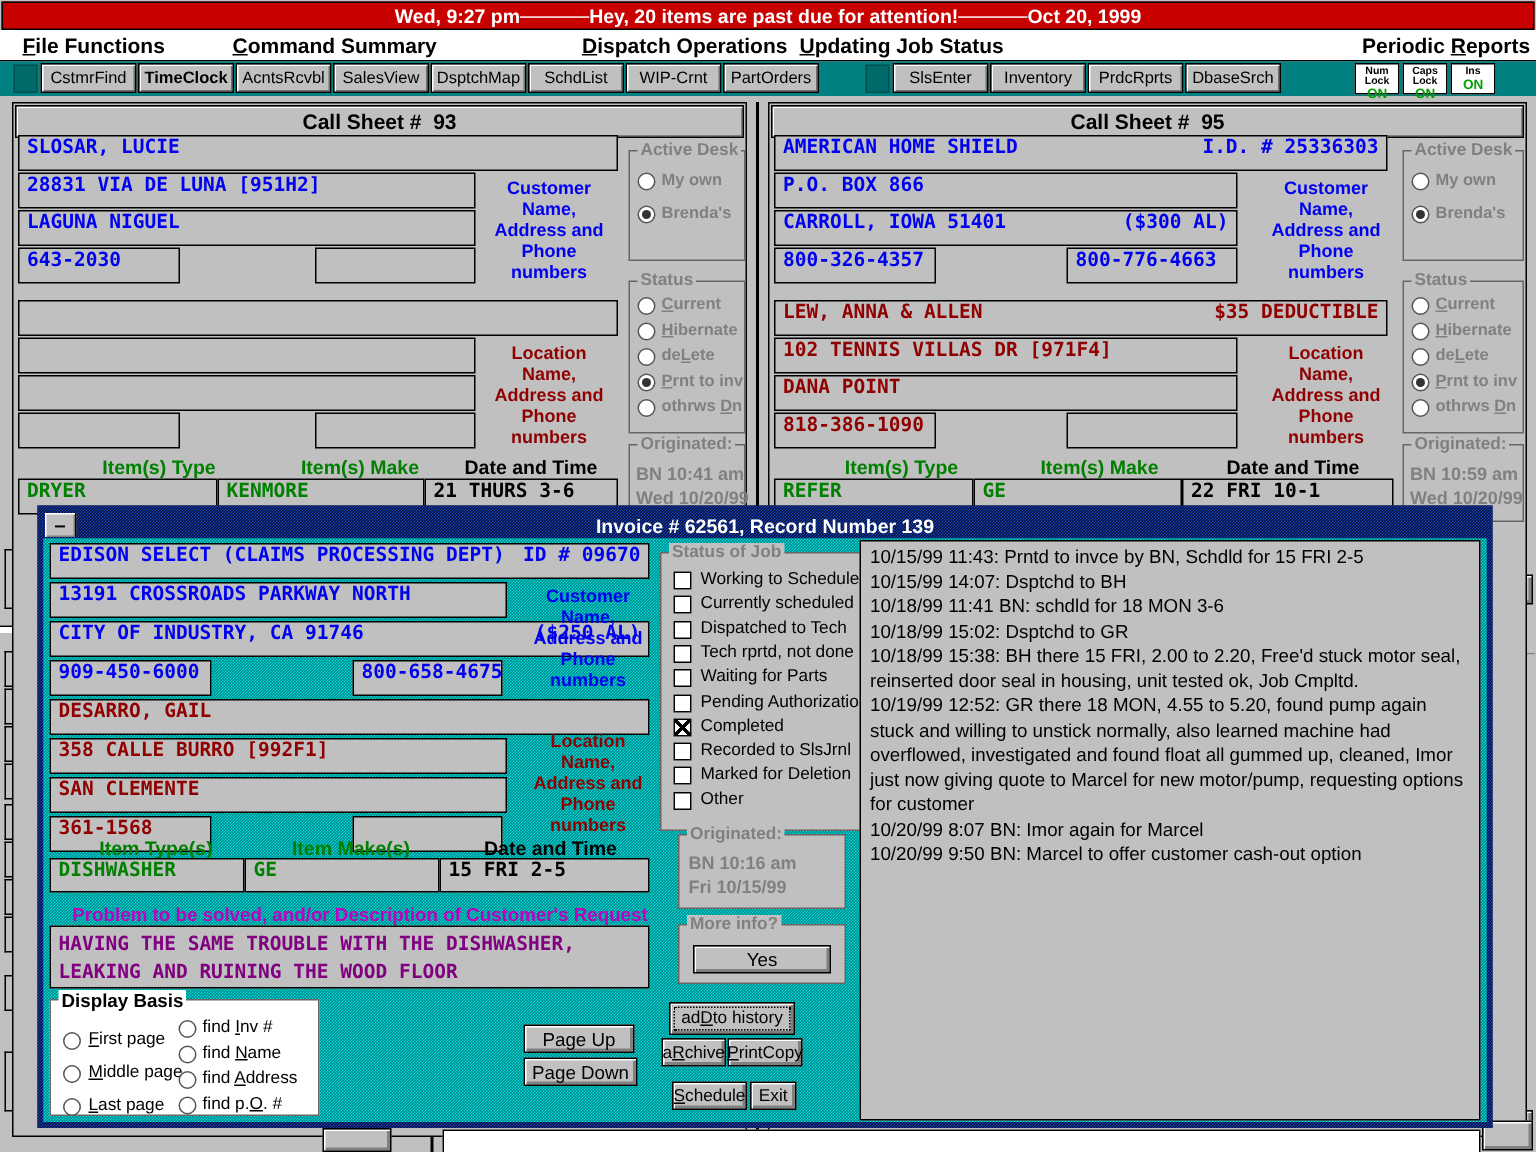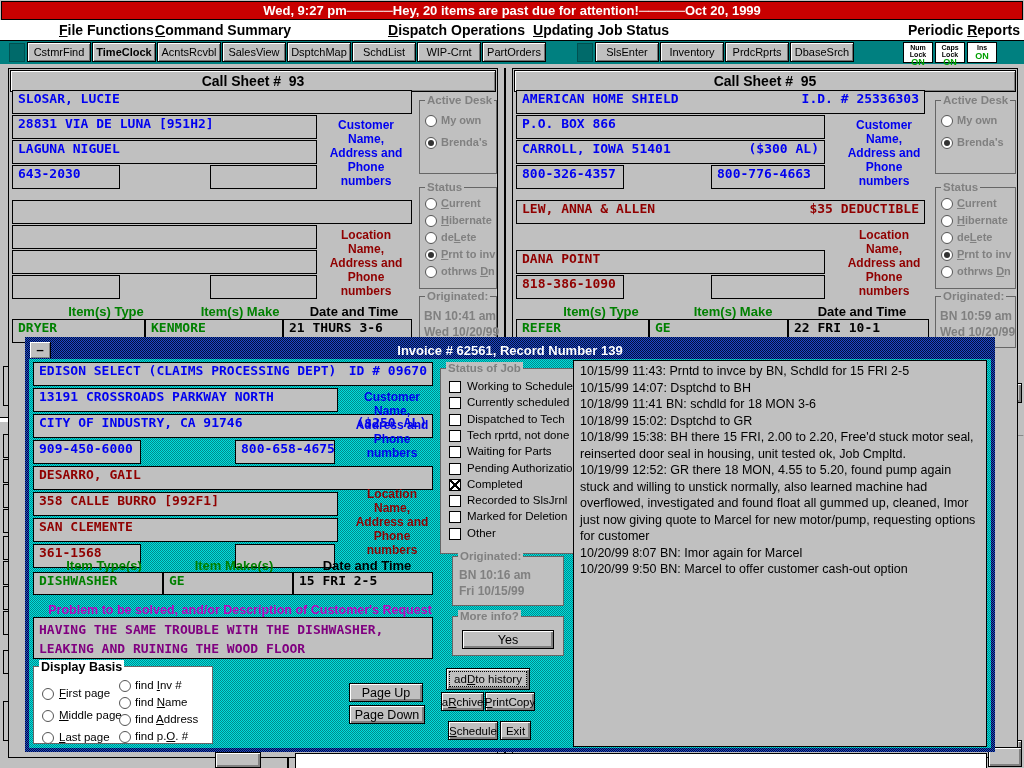--- a/index.html
+++ b/index.html
@@ -87,21 +87,21 @@
   u{text-decoration:underline}
 </style>
 </head>
 <body>
 
 <div class="screen">
 
   <div class="topbar">Wed, 9:27 pm─────Hey, 20 items are past due for attention!─────Oct 20, 1999</div>
 
   <div class="menubar" id="menubar">
-      <div class="mitem" style="position: absolute; left: 15px; top: 2px; margin-left: 44px;"><u>F</u>ile Functions</div>
+      <div class="mitem" style="position: absolute; left: 15px; top: 2px;"><u>F</u>ile Functions</div>
       <div class="mitem" style="position: absolute; left: 155px; top: 2px;"><u>C</u>ommand Summary</div>
       <div class="mitem" style="position: absolute; left: 340px; top: 2px; padding-left: 48px;"><u>D</u>ispatch Operations</div>
       <div class="mitem" style="position: absolute; left: 533px; top: 2px;"><u>U</u>pdating Job Status</div>
       <div class="mitem" style="position: absolute; left: 722px; top: 16px; margin-top: 36px;"><u>P</u>arts Management</div>
       <div class="mitem" style="position: absolute; left: 908px; top: 2px;">Periodic <u>R</u>eports</div>
     </div>
 
   <div class="toolbar" id="toolbar">
       <div class="slot" style="position: absolute; left: 9px;"></div>
       <div class="slot" style="position: absolute; left: 269px;"></div>
@@ -362,20 +362,21 @@
       <div class="fb c-blue" style="position: absolute; left: 516px; top: 115px; width: 309px;"><span>P.O. BOX 866</span></div>
       <div class="fb c-blue" style="position: absolute; left: 516px; top: 140px; width: 309px;"><span>CARROLL, IOWA 51401</span><span class="rt">($300 AL)</span></div>
       <div class="fb c-blue" style="position: absolute; left: 516px; top: 165px; width: 108px;"><span>800-326-4357</span></div>
       <div class="fb c-blue" style="position: absolute; left: 711px; top: 165px; width: 114px;"><span>800-776-4663</span></div>
       <div class="sidelbl c-blue" style="position: absolute; left: 838px; top: 118px; width: 92px;">Customer
 Name,
 Address and
 Phone
 numbers</div>
       <div class="fb c-red" style="position: absolute; left: 516px; top: 200px; width: 409px;"><span>LEW, ANNA &amp; ALLEN</span><span class="rt">$35 DEDUCTIBLE</span></div>
+      <div class="fb c-red" style="position: absolute; left: 516px; top: 225px; width: 309px;"><span>102 TENNIS VILLAS DR [971F4]</span></div>
       <div class="fb c-red" style="position: absolute; left: 516px; top: 250px; width: 309px;"><span>DANA POINT</span></div>
       <div class="fb c-red" style="position: absolute; left: 516px; top: 275px; width: 108px;"><span>818-386-1090</span></div>
       <div class="fb c-red" style="position: absolute; left: 711px; top: 275px; width: 114px;"><span></span></div>
       <div class="sidelbl c-red" style="position: absolute; left: 838px; top: 228px; width: 92px;">Location
 Name,
 Address and
 Phone
 numbers</div>
       <div class="ihdr c-green" style="position: absolute; left: 538px; top: 304px; width: 126px;">Item(s) Type</div>
       <div class="ihdr c-green" style="position: absolute; left: 670px; top: 304px; width: 126px;">Item(s) Make</div>

